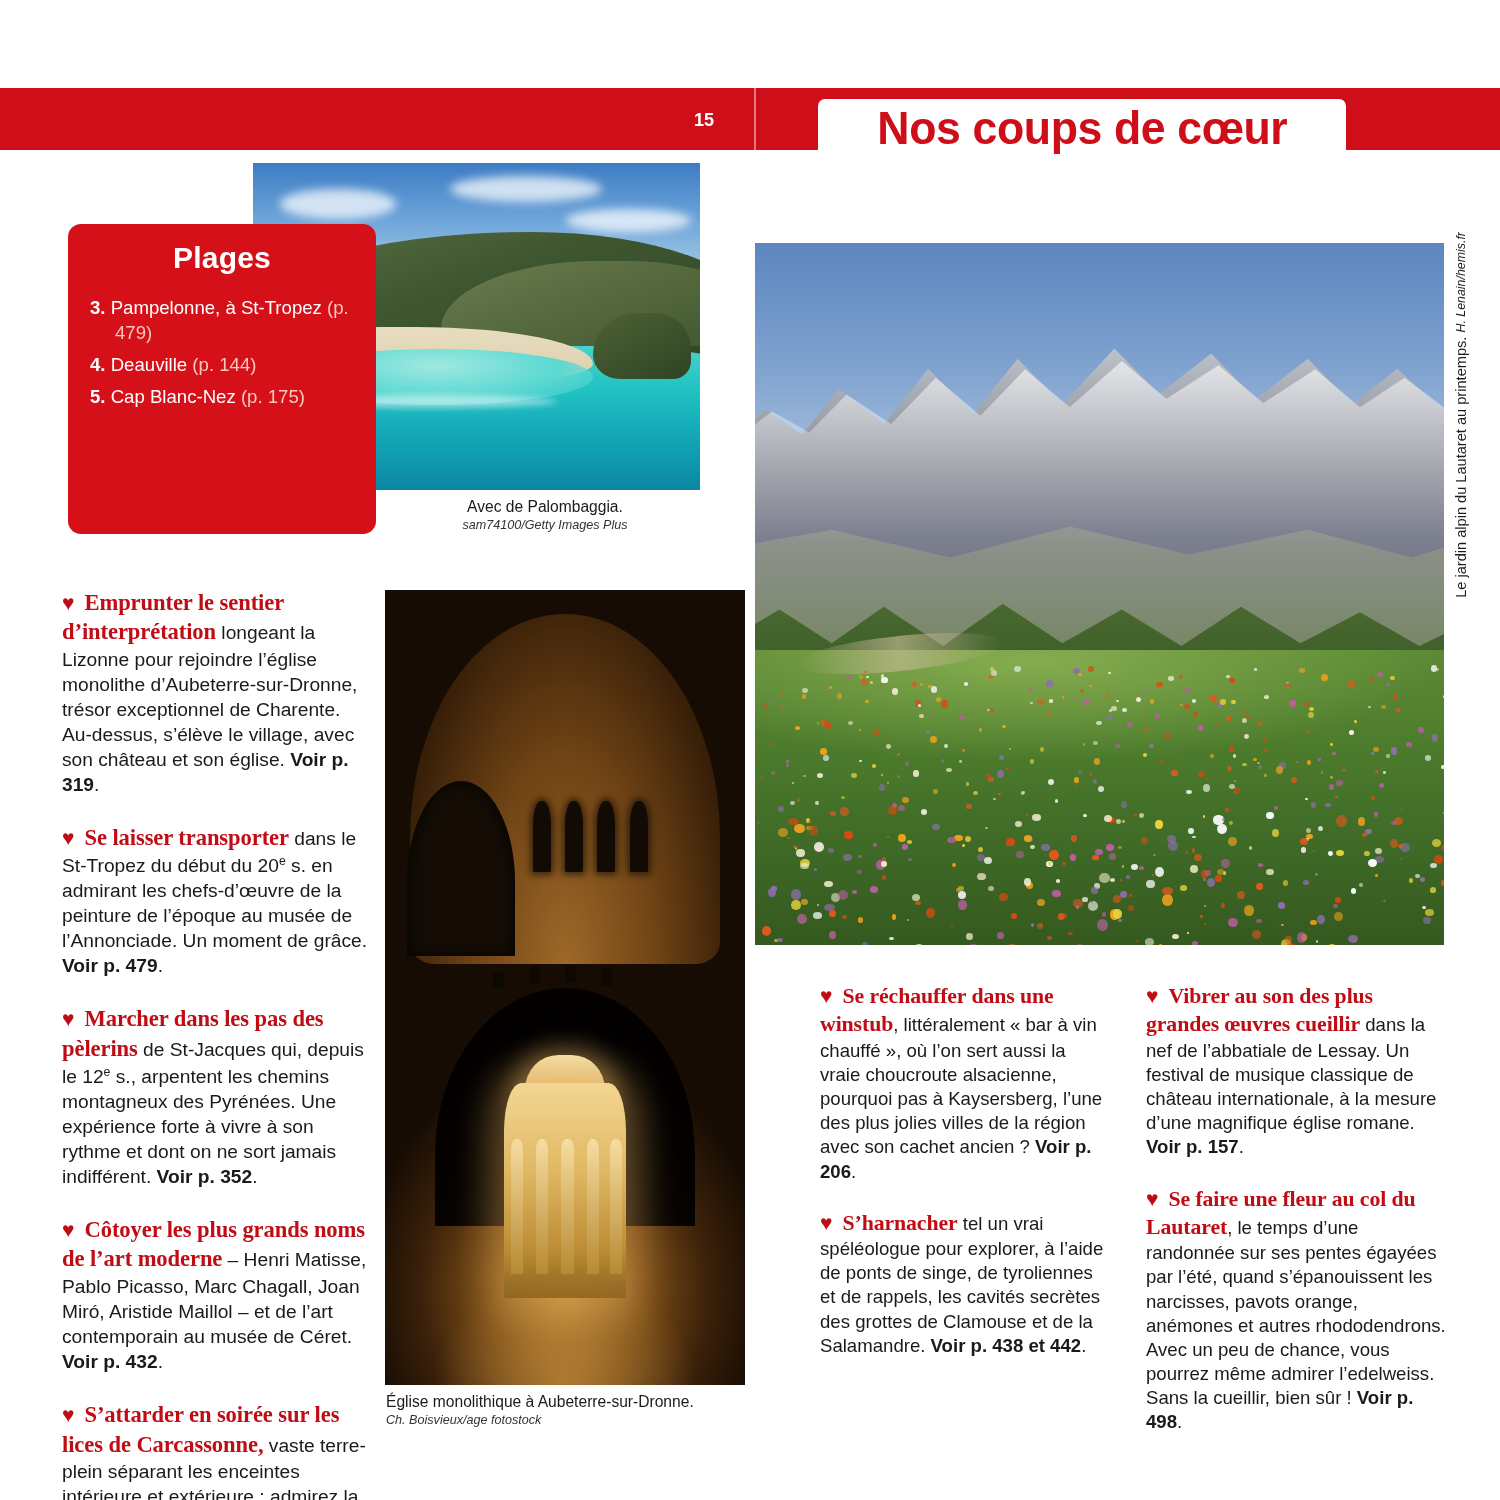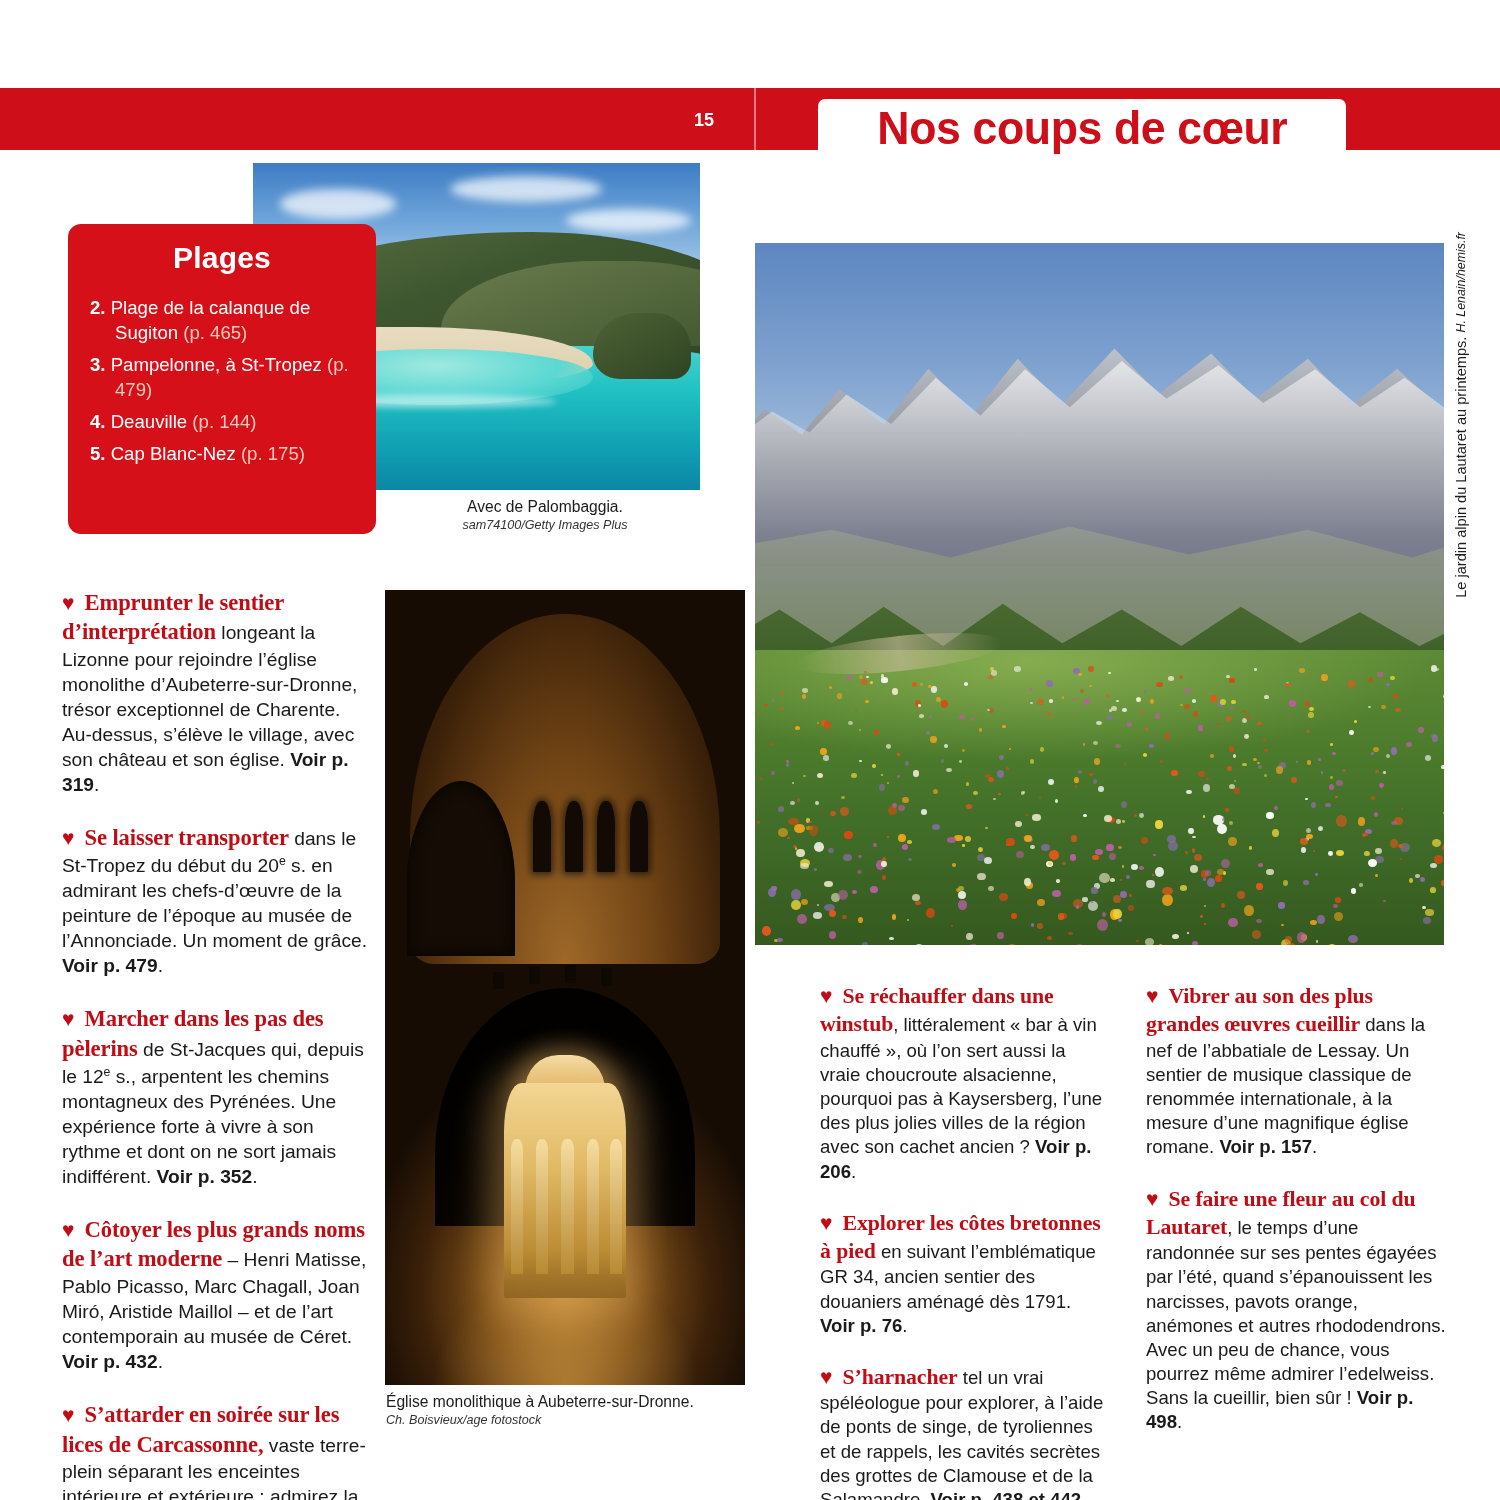--- a/index.html
+++ b/index.html
@@ -372,21 +372,20 @@
     <div class="beach-lagoon"></div>
     <div class="beach-sand"></div>
     <div class="beach-shallow"></div>
     <div class="beach-rock"></div>
     <div class="beach-foam"></div>
   </div>
 
   <div class="top5">
     <div class="top5-title">Plages</div>
     <ul class="top5-list" id="top5-list">
-        <li><span class="n">2. </span><span>Plage de la calanque de Sugiton </span><span class="pg">(p. 465)</span></li>
         <li><span class="n">3. </span><span>Pampelonne, à St-Tropez </span><span class="pg">(p. 479)</span></li>
         <li><span class="n">4. </span><span>Deauville </span><span class="pg">(p. 144)</span></li>
         <li><span class="n">5. </span><span>Cap Blanc-Nez </span><span class="pg">(p. 175)</span></li>
       </ul>
   </div>
 
   <div class="cap cap-beach">
     <span>Avec de Palombaggia.</span>
     <span class="credit">sam74100/Getty Images Plus</span>
   </div>
@@ -974,28 +973,25 @@
       </div>
       <div class="entry">
         <p><span class="hb">♥</span><span class="lead">S’attarder en soirée sur les lices de Carcassonne,</span><span> vaste terre-plein séparant les enceintes intérieure et extérieure : admirez la mise en lumière des tours et de la Cité à la nuit tombée. </span></p>
       </div>
     </div>
   <div class="col" id="col-mid">
       <div class="entry">
         <p><span class="hb">♥</span><span class="lead">Se réchauffer dans une winstub</span><span>, littéralement « bar à vin chauffé », où l’on sert aussi la vraie choucroute alsacienne, pourquoi pas à Kaysersberg, l’une des plus jolies villes de la région avec son cachet ancien ? </span><span class="ref">Voir p. 206</span><span>.</span></p>
       </div>
       <div class="entry">
-        <p><span class="hb">♥</span><span class="lead">Explorer les côtes bretonnes à pied</span><span> en suivant l’emblématique GR 34, ancien sentier des douaniers aménagé dès 1791. </span><span class="ref">Voir p. 76</span><span>.</span></p>
-      </div>
-      <div class="entry">
         <p><span class="hb">♥</span><span class="lead">S’harnacher</span><span> tel un vrai spéléologue pour explorer, à l’aide de ponts de singe, de tyroliennes et de rappels, les cavités secrètes des grottes de Clamouse et de la Salamandre. </span><span class="ref">Voir p. 438 et 442</span><span>.</span></p>
       </div>
     </div>
   <div class="col" id="col-right">
       <div class="entry">
-        <p><span class="hb">♥</span><span class="lead">Vibrer au son des plus grandes œuvres cueillir</span><span> dans la nef de l’abbatiale de Lessay. Un sentier de musique classique de renommée internationale, à la mesure d’une magnifique église romane. </span><span class="ref">Voir p. 157</span><span>.</span></p>
+        <p><span class="hb">♥</span><span class="lead">Vibrer au son des plus grandes œuvres cueillir</span><span> dans la nef de l’abbatiale de Lessay. Un festival de musique classique de château internationale, à la mesure d’une magnifique église romane. </span><span class="ref">Voir p. 157</span><span>.</span></p>
       </div>
       <div class="entry">
         <p><span class="hb">♥</span><span class="lead">Se faire une fleur au col du Lautaret</span><span>, le temps d’une randonnée sur ses pentes égayées par l’été, quand s’épanouissent les narcisses, pavots orange, anémones et autres rhododendrons. Avec un peu de chance, vous pourrez même admirer l’edelweiss. Sans la cueillir, bien sûr ! </span><span class="ref">Voir p. 498</span><span>.</span></p>
       </div>
     </div>
 
 </div>
 
 </body></html>

